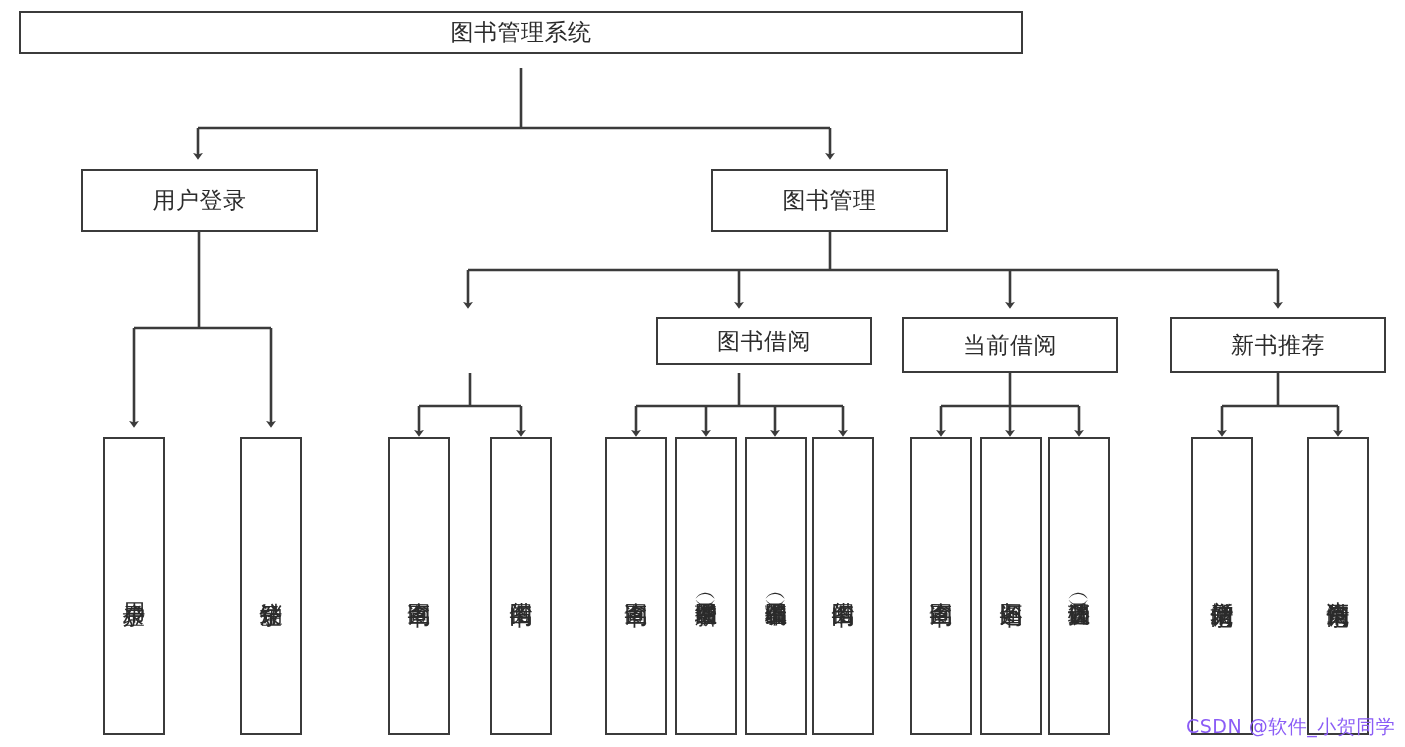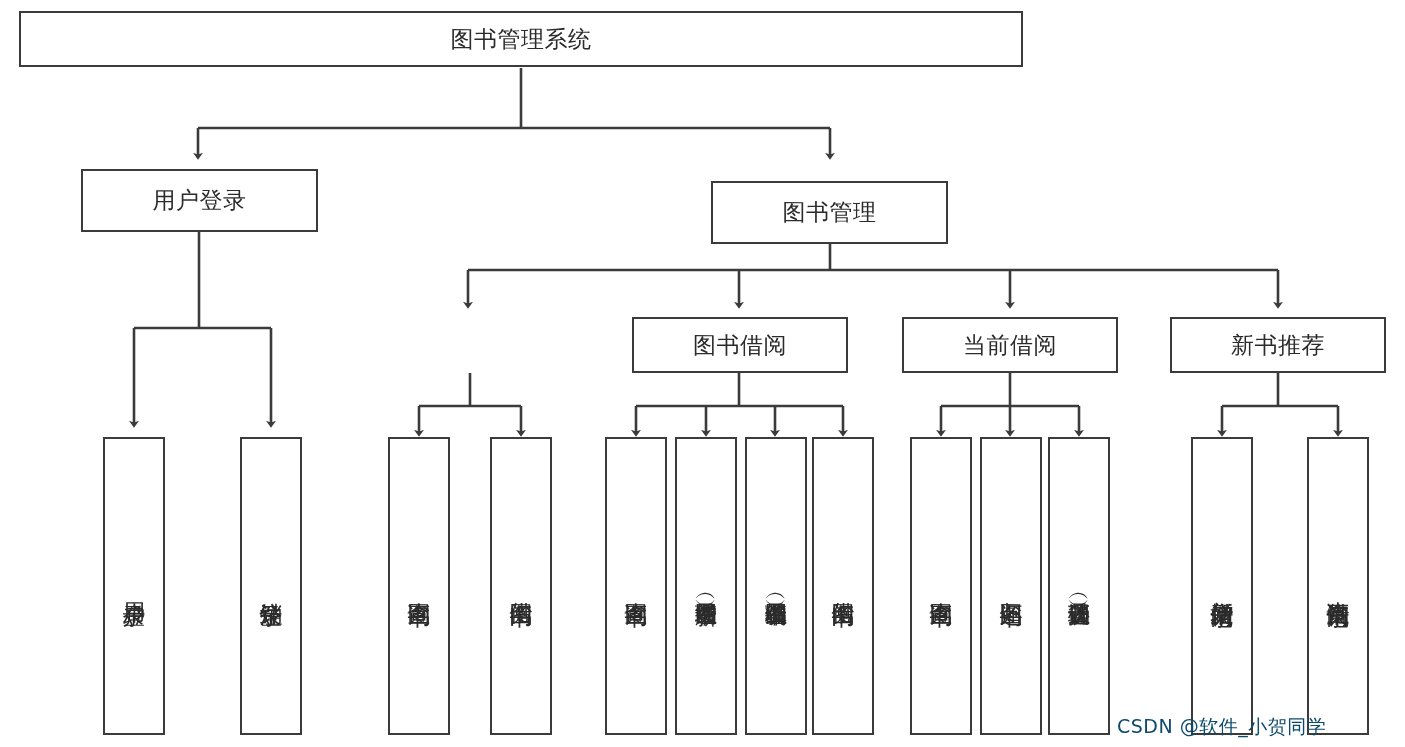--- a/index.html
+++ b/index.html
@@ -48,24 +48,24 @@
     letter-spacing: 1px;
     white-space: nowrap;
     padding: 2px 0;
   }
   .node.vert.tight {
     font-size: 22px;
     letter-spacing: 0px;
   }
   .watermark {
     position: absolute;
-    left: 1117px;
+    left: 1186px;
     top: 714px;
     font-size: 19px;
-    color: #0c4a6e;
+    color: #8b5cf6;
     white-space: nowrap;
     z-index: 3;
     letter-spacing: 0.5px;
   }
 </style>
 </head>
 <body>
 
 <div id="canvas">
 
@@ -112,26 +112,26 @@
       <path d="M1010,406 L1010,433" marker-end="url(#arrow)"></path>
       <path d="M1079,406 L1079,433" marker-end="url(#arrow)"></path>
 
       <path d="M1278,373 L1278,406"></path>
       <path d="M1222,406 L1338,406"></path>
       <path d="M1222,406 L1222,433" marker-end="url(#arrow)"></path>
       <path d="M1338,406 L1338,433" marker-end="url(#arrow)"></path>
     </g>
   </svg>
 
-  <div class="node horiz" style="left:19px;top:11px;width:1004px;height:56px;">图书管理系统</div>
+  <div class="node horiz" style="left:19px;top:11px;width:1004px;height:43px;">图书管理系统</div>
 
   <div class="node horiz" style="left:81px;top:169px;width:237px;height:63px;">用户登录</div>
-  <div class="node horiz" style="left:711px;top:169px;width:237px;height:63px;margin-top:12px;">图书管理</div>
+  <div class="node horiz" style="left:711px;top:169px;width:237px;height:63px;">图书管理</div>
 
-  <div class="node horiz" style="left:632px;top:317px;width:216px;height:56px;">图书借阅</div>
+  <div class="node horiz" style="left:656px;top:317px;width:216px;height:48px;">图书借阅</div>
   <div class="node horiz" style="left:902px;top:317px;width:216px;height:56px;text-align:center;">当前借阅</div>
   <div class="node horiz" style="left:1170px;top:317px;width:216px;height:56px;">新书推荐</div>
 
   <div class="node vert" style="left:103px;top:437px;width:62px;height:298px;">用户登录</div>
   <div class="node vert" style="left:240px;top:437px;width:62px;height:298px;">注销登录</div>
 
   <div class="node vert" style="left:388px;top:437px;width:62px;height:298px;">查询图书</div>
   <div class="node vert" style="left:490px;top:437px;width:62px;height:298px;">借阅图书</div>
 
   <div class="node vert" style="left:605px;top:437px;width:62px;height:298px;">查询图书</div>

